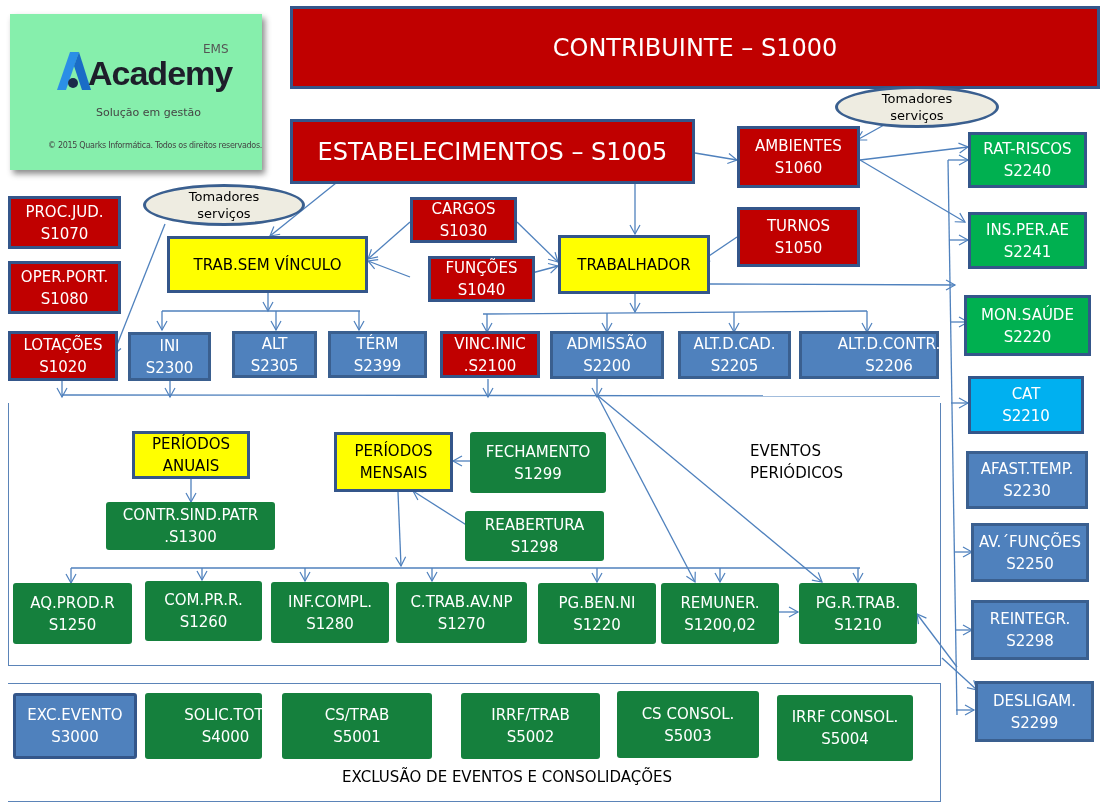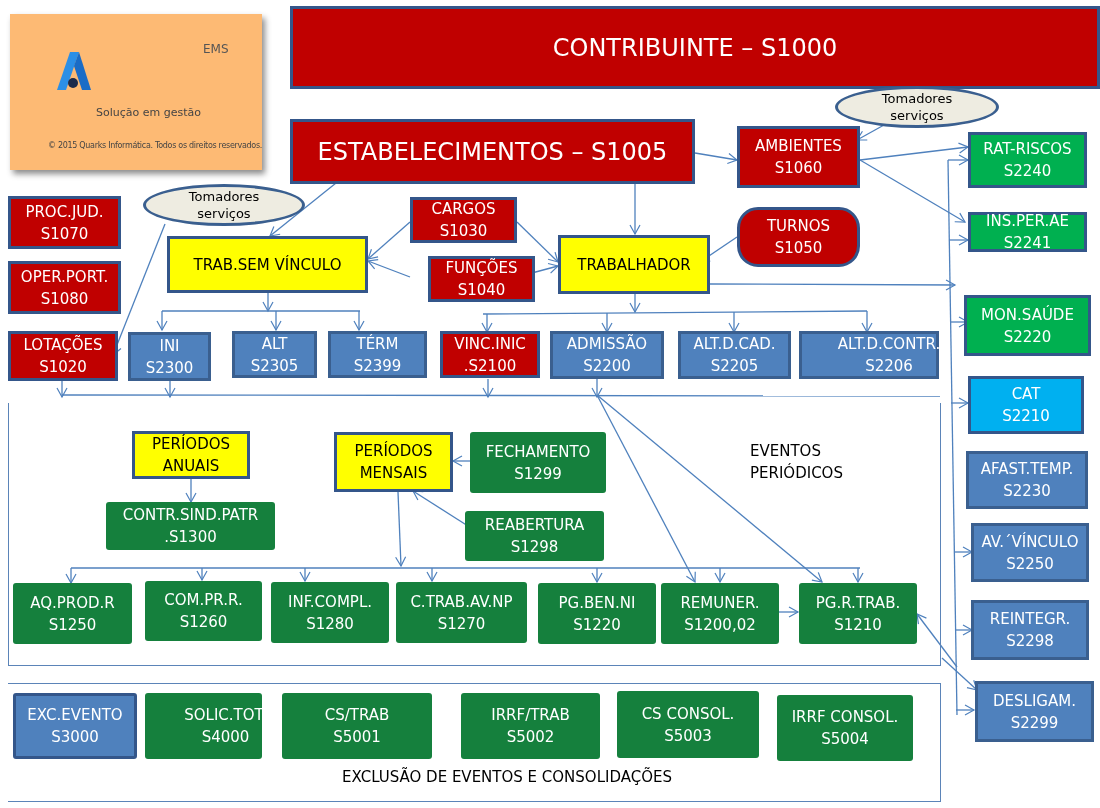--- a/index.html
+++ b/index.html
@@ -10,21 +10,21 @@
   .red { background: #c00000; }
   .yellow { background: #ffff00; color: #000000; }
   .green { background: #00b050; }
   .cyan { background: #00b0f0; }
   .blue { background: #4f81bd; border-color: #3a5f8f; }
   .navy { background: #15803d; border: none; border-radius: 3px; }
   .navy-hl { background: #4f81bd; border: 3px solid #34568a; border-radius: 3px; }
   .oval { position: absolute; box-sizing: border-box; border: 3px solid #3a5f8f; border-radius: 50%; background: #eeece1; color: #000; font-size: 13px; line-height: 17px; display: flex; flex-direction: column; align-items: center; justify-content: center; text-align: center; }
   .frame { position: absolute; box-sizing: border-box; border: 1.5px solid #5b84b8; }
   .label { position: absolute; color: #000; font-size: 15px; line-height: 22px; }
-  .logo-card { position: absolute; left: 10px; top: 14px; width: 252px; height: 156px; background: #fdba74; box-shadow: 3px 4px 6px rgba(0,0,0,0.45); }
+  .logo-card { position: absolute; left: 10px; top: 14px; width: 252px; height: 156px; background: #86efac; box-shadow: 3px 4px 6px rgba(0,0,0,0.45); }
   .logo-mark { position: absolute; left: 45px; top: 36px; width: 36px; height: 40px; }
   .logo-word { position: absolute; left: 78px; top: 40px; font-size: 34px; font-weight: bold; color: #1e1e2a; letter-spacing: -1px; font-family: "Liberation Sans", sans-serif; }
   .logo-ems { position: absolute; left: 193px; top: 28px; font-size: 12px; color: #555; }
   .logo-tag { position: absolute; left: 86px; top: 92px; font-size: 11px; color: #444; }
   .logo-copy { position: absolute; left: 38px; top: 127px; font-size: 8px; color: #444; white-space: nowrap; letter-spacing: -0.3px; }
 </style>
 </head>
 <body>
 
 <svg id="wires" xmlns="http://www.w3.org/2000/svg">
@@ -120,20 +120,21 @@
 </div>
 <div class="label" style="left:342px; top:766px;">EXCLUSÃO DE EVENTOS E CONSOLIDAÇÕES</div>
 
 <div class="logo-card">
   <svg class="logo-mark" viewBox="0 0 36 40">
     <path d="M2,40 L15,2 L24,2 L11,40 Z" fill="#2b8fe6"></path>
     <path d="M24,2 L36,40 L27,40 L19,16 Z" fill="#1a6cc6"></path>
     <circle cx="18" cy="33" r="5" fill="#1b2a4a"></circle>
   </svg>
   <div class="logo-ems">EMS</div>
+  <div class="logo-word">Academy</div>
   <div class="logo-tag">Solução em gestão</div>
   <div class="logo-copy">© 2015 Quarks Informática. Todos os direitos reservados.</div>
 </div>
 
 <div class="box red" style="left:290px; top:6px; width:810px; height:83px; font-size:24px;">
   <span>CONTRIBUINTE – S1000</span>
 </div>
 <div class="box red" style="left:290px; top:119px; width:405px; height:65px; font-size:24px;">
   <span>ESTABELECIMENTOS – S1005</span>
 </div>
@@ -165,21 +166,21 @@
 </div>
 
 <div class="box red" style="left:410px; top:197px; width:107px; height:46px;">
   <span>CARGOS</span>
   <span>S1030</span>
 </div>
 <div class="box red" style="left:428px; top:256px; width:107px; height:46px;">
   <span>FUNÇÕES</span>
   <span>S1040</span>
 </div>
-<div class="box red" style="left:737px; top:207px; width:123px; height:60px;border-radius:21px;">
+<div class="box red" style="left:737px; top:207px; width:123px; height:60px;">
   <span>TURNOS</span>
   <span>S1050</span>
 </div>
 
 <div class="box yellow" style="left:167px; top:236px; width:201px; height:57px;">
   <span>TRAB.SEM VÍNCULO</span>
 </div>
 <div class="box yellow" style="left:558px; top:235px; width:152px; height:59px;text-align:right;">
   <span>TRABALHADOR</span>
 </div>
@@ -210,38 +211,38 @@
 </div>
 <div class="box blue" style="left:799px; top:331px; width:140px; height:48px;padding-left:40px;">
   <span>ALT.D.CONTR.</span>
   <span>S2206</span>
 </div>
 
 <div class="box green" style="left:968px; top:132px; width:119px; height:56px;">
   <span>RAT-RISCOS</span>
   <span>S2240</span>
 </div>
-<div class="box green" style="left:968px; top:212px; width:119px; height:40px;">
+<div class="box green" style="left:968px; top:212px; width:119px; height:57px;">
   <span>INS.PER.AE</span>
   <span>S2241</span>
 </div>
 <div class="box green" style="left:964px; top:295px; width:127px; height:61px;">
   <span>MON.SAÚDE</span>
   <span>S2220</span>
 </div>
 <div class="box cyan" style="left:968px; top:376px; width:116px; height:58px;">
   <span>CAT</span>
   <span>S2210</span>
 </div>
 <div class="box blue" style="left:966px; top:451px; width:122px; height:58px;">
   <span>AFAST.TEMP.</span>
   <span>S2230</span>
 </div>
 <div class="box blue" style="left:971px; top:523px; width:118px; height:59px;">
-  <span>AV.´VÍNCULO</span>
+  <span>AV.´FUNÇÕES</span>
   <span>S2250</span>
 </div>
 <div class="box blue" style="left:971px; top:600px; width:118px; height:60px;">
   <span>REINTEGR.</span>
   <span>S2298</span>
 </div>
 <div class="box blue" style="left:975px; top:681px; width:119px; height:61px;">
   <span>DESLIGAM.</span>
   <span>S2299</span>
 </div>

